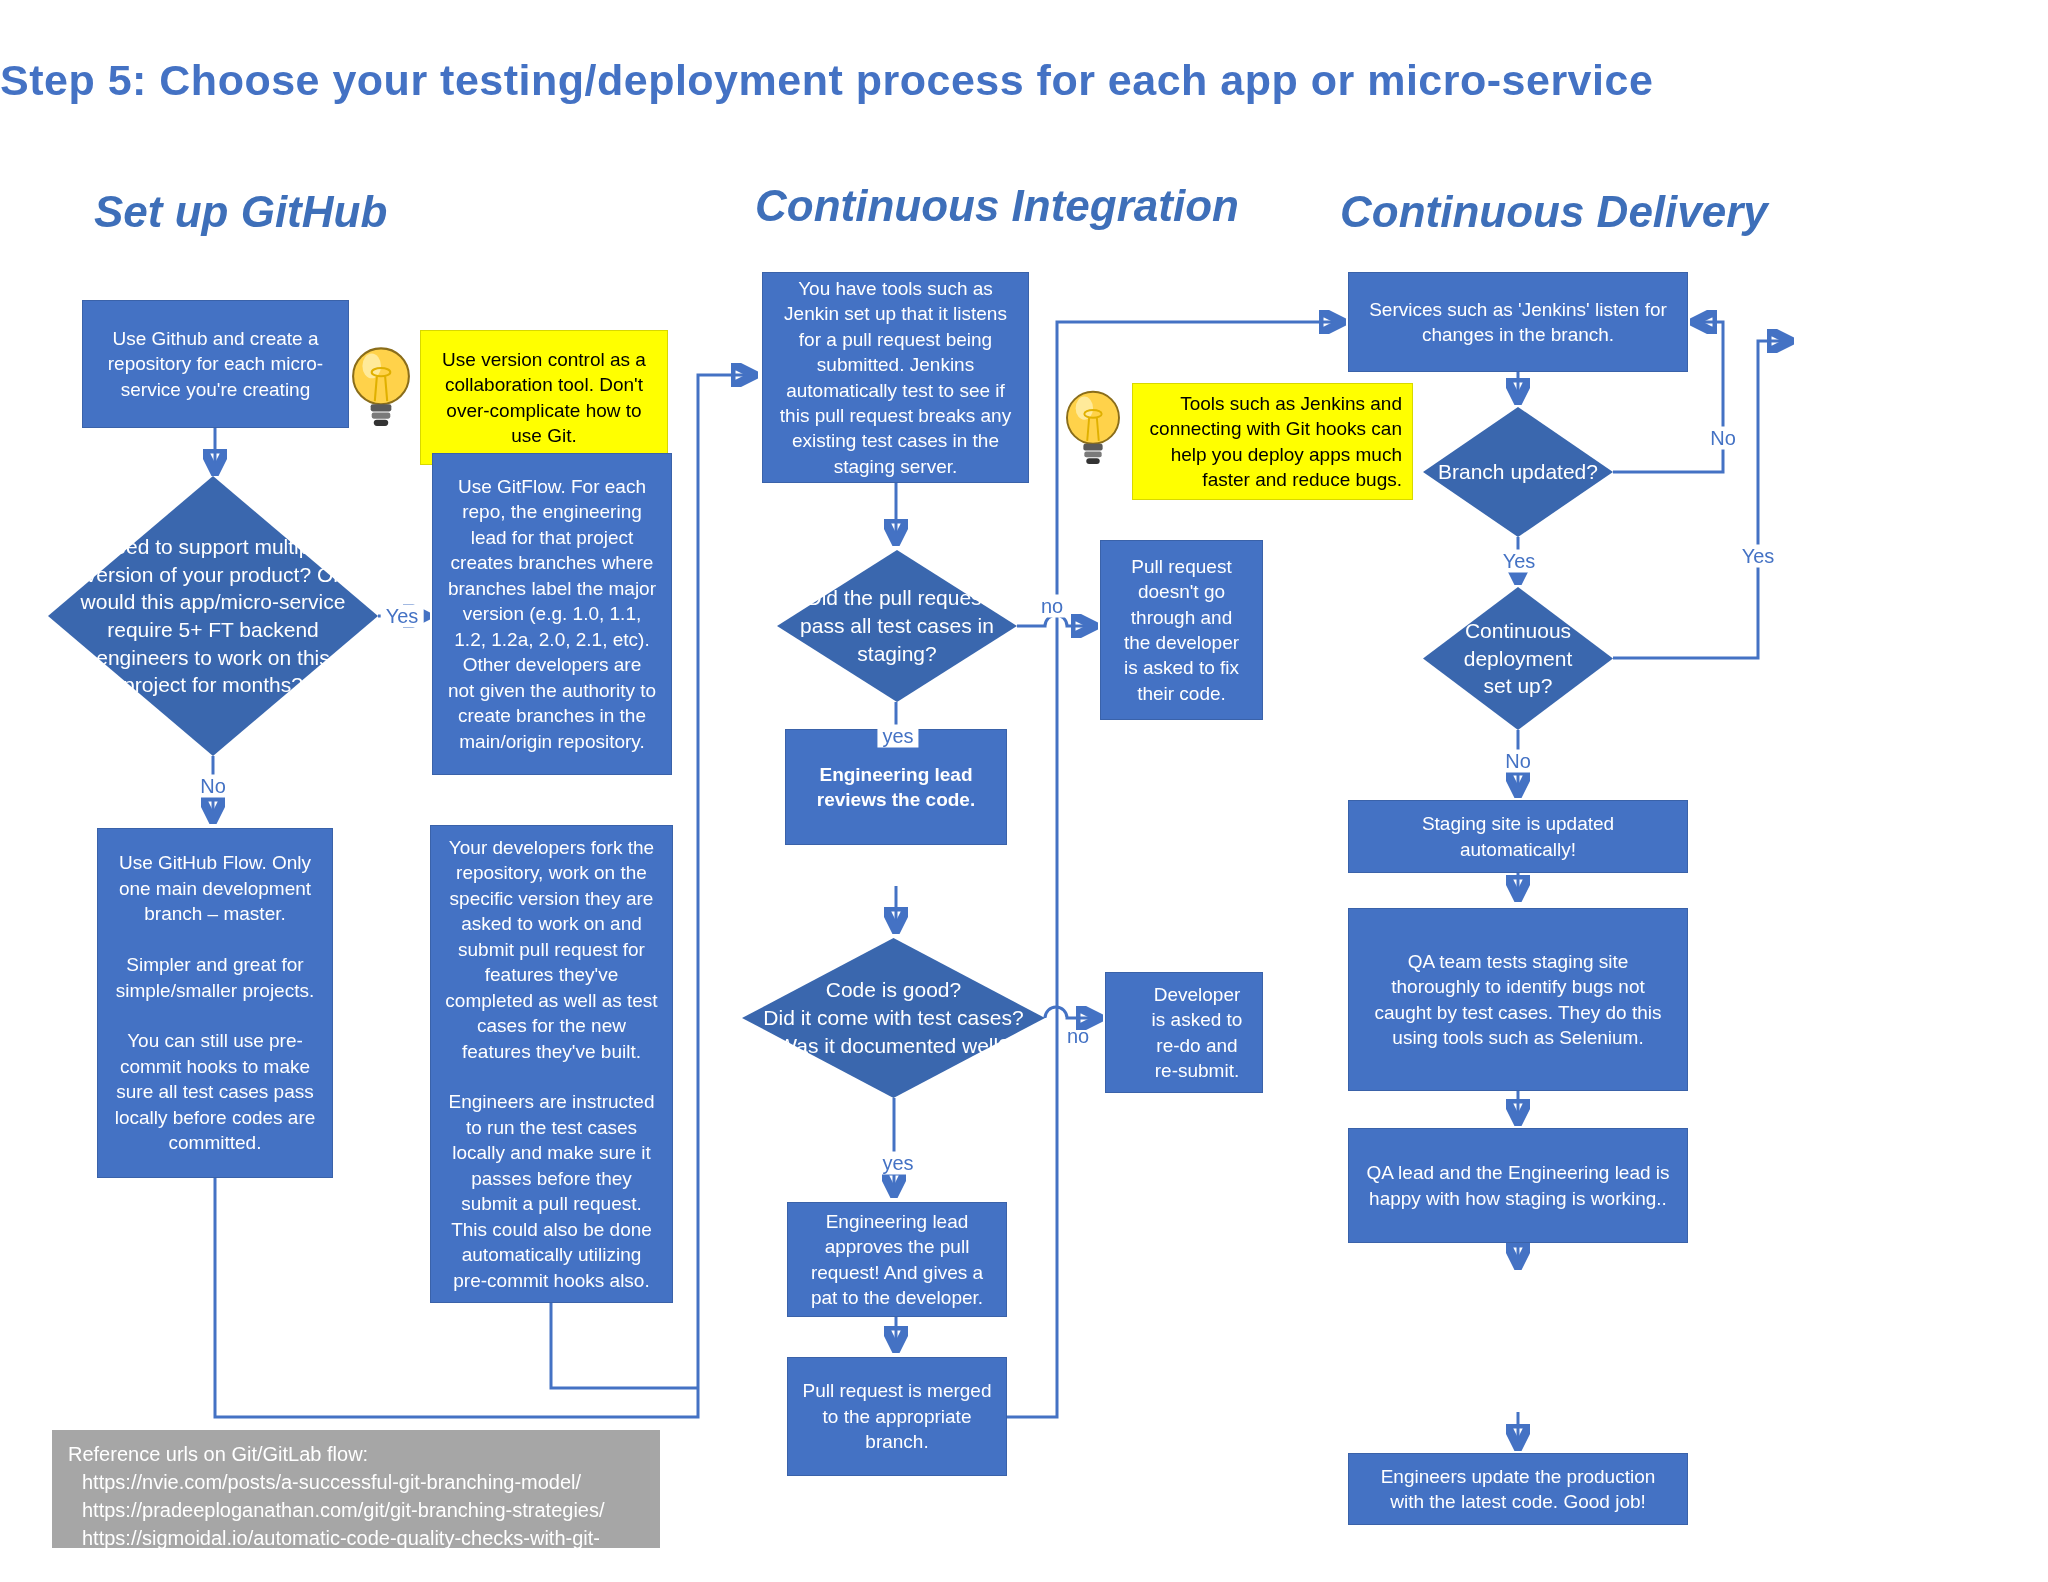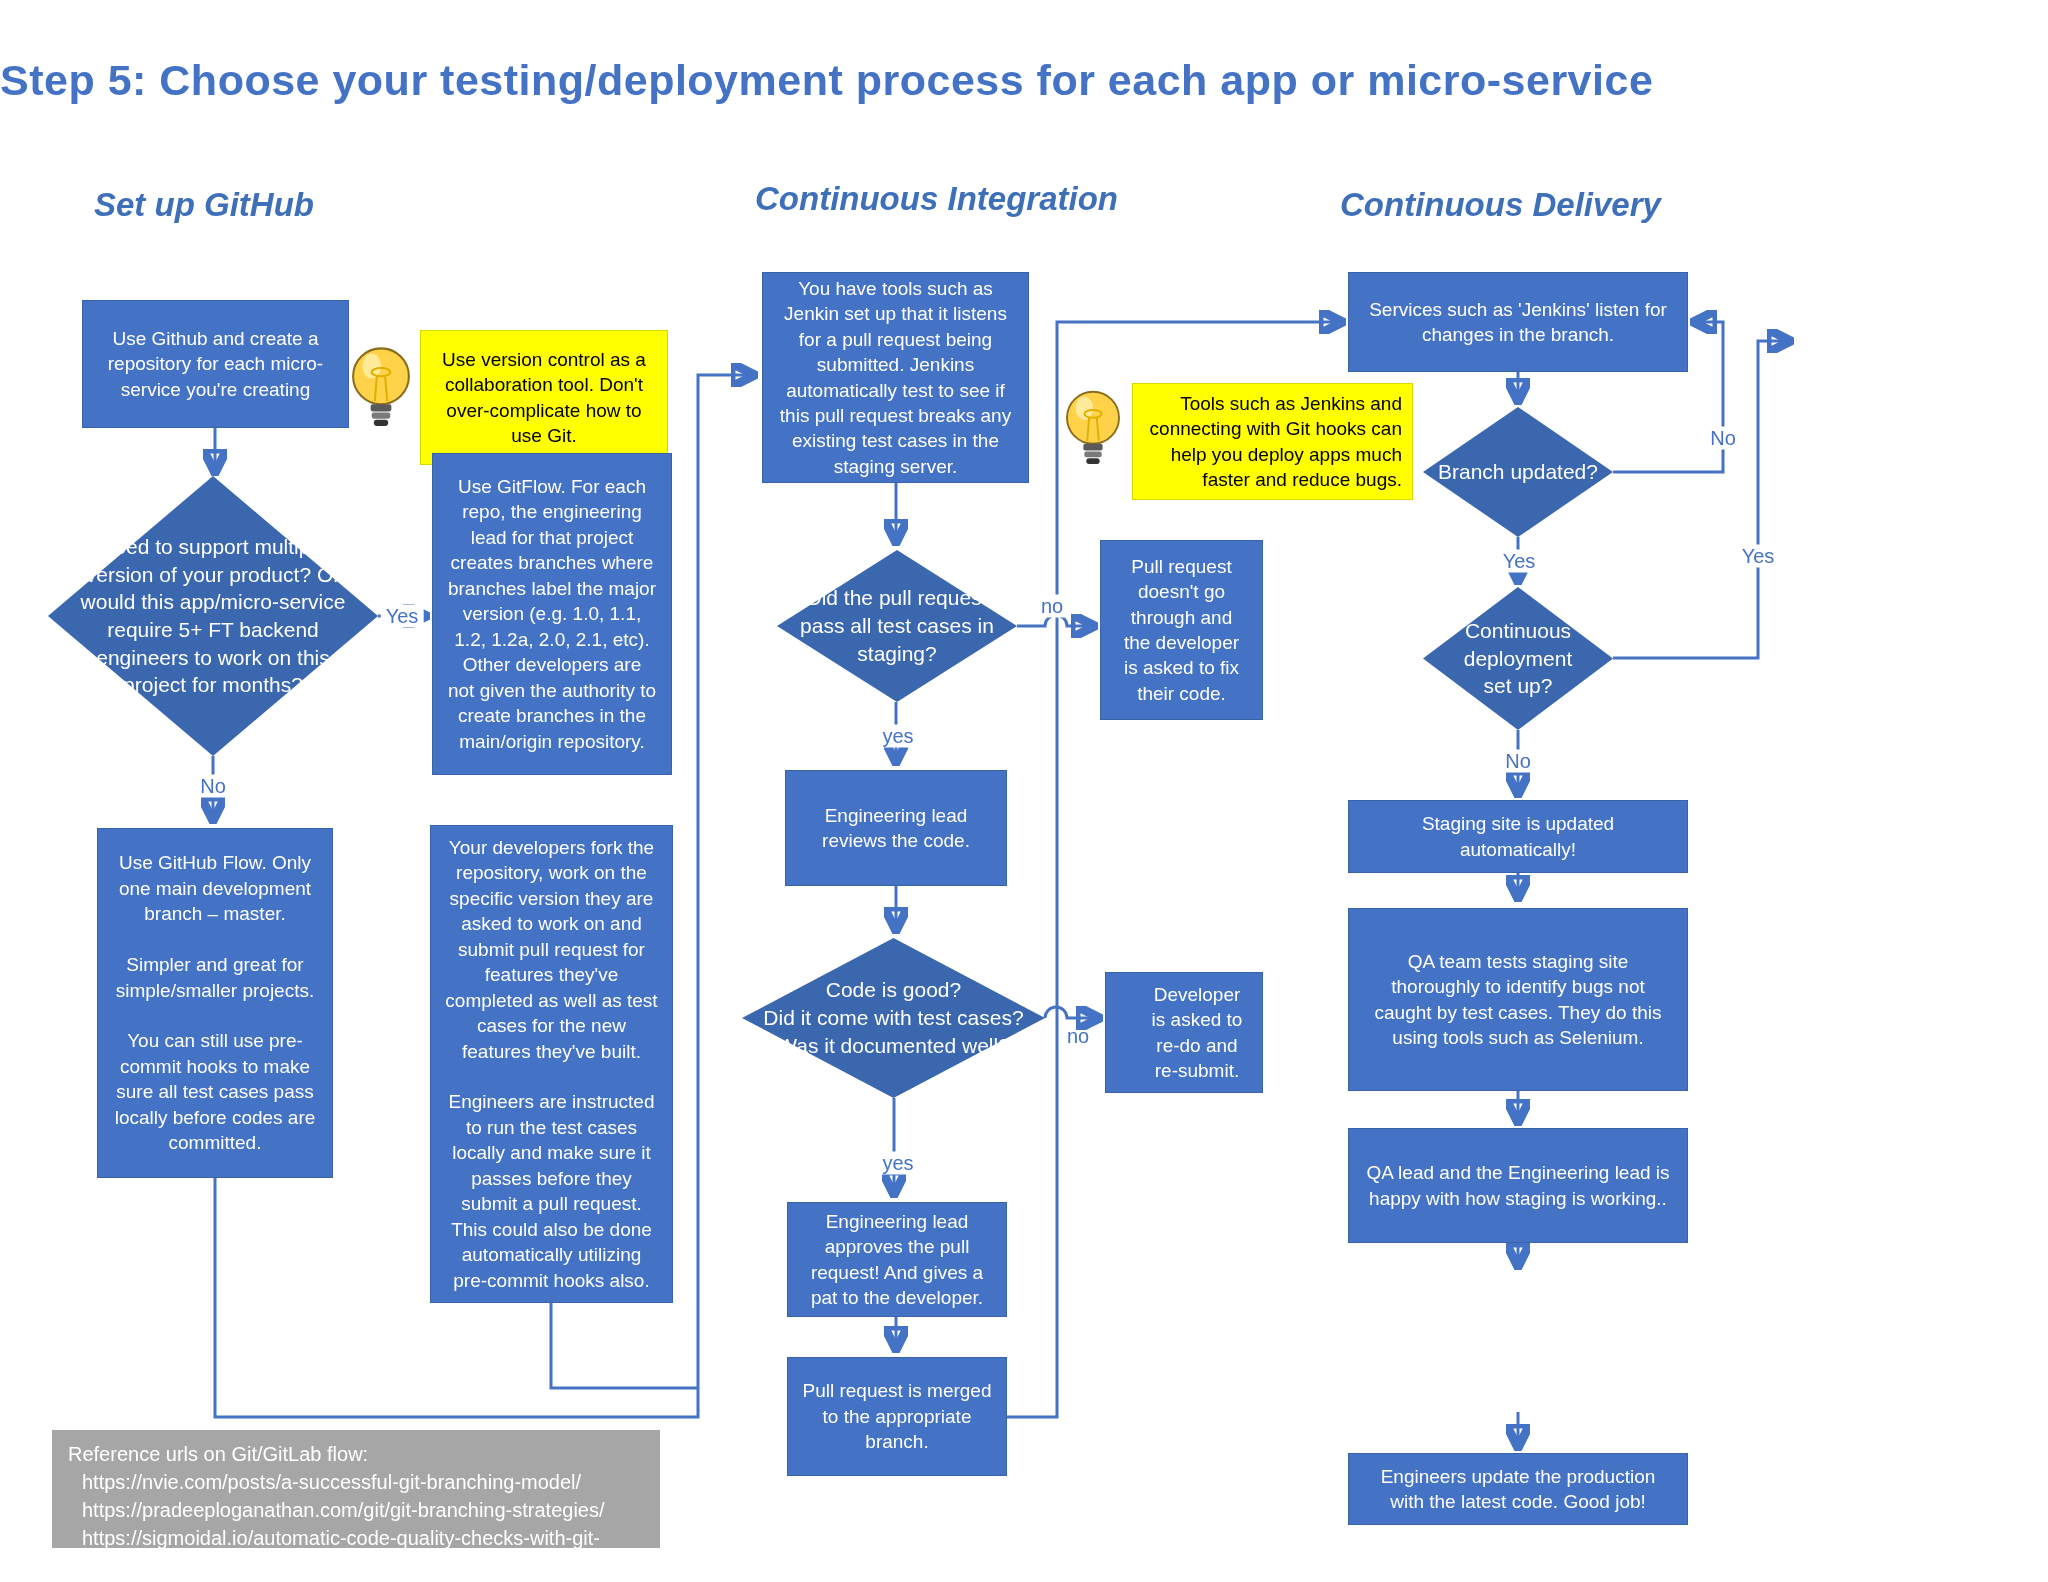--- a/index.html
+++ b/index.html
@@ -7,21 +7,21 @@
     position:relative; width:2048px; height:1582px; overflow:hidden;
     font-family:"Liberation Sans", sans-serif; background:#ffffff;
   }
   .title {
     position:absolute; top:56px; left:0; width:100%;
     color:#4472C4; font-weight:bold; font-size:43px;
     letter-spacing:0.5px;
   }
   .hdr {
     position:absolute; color:#3E6FB9; font-weight:bold; font-style:italic;
-    font-size:33px; line-height:1.18;
+    font-size:44px; line-height:1.18;
   }
   .connectors { position:absolute; left:0; top:0; }
   .connectors path { stroke:#4472C4; stroke-width:3; fill:none; }
   .node {
     position:absolute; display:flex; align-items:center; justify-content:center;
     text-align:center; color:#ffffff; font-size:19px; line-height:1.34;
     white-space:pre-line; box-sizing:border-box;
   }
   .box { background:#4472C4; padding:8px 14px; border:1px solid #3A62A9; }
   .tip { background:#FFFF00; color:#000000; border:1px solid #d8d800; padding:8px 10px; }
@@ -143,21 +143,21 @@
 
   <div class="node tip" style="left:1132px; top:383px; width:281px; height:117px;text-align:right;">Tools such as Jenkins and connecting with Git hooks can help you deploy apps much faster and reduce bugs.</div>
 
   <div class="diamond" style="left:777px; top:550px; width:240px; height:152px;">
     <div class="dshape"></div>
     <div class="dtext" style="padding:0 18px;">Did the pull request pass all test cases in staging?</div>
   </div>
 
   <div class="node box" style="left:1100px; top:540px; width:163px; height:180px;">Pull request doesn't go through and the developer is asked to fix their code.</div>
 
-  <div class="node box" style="left:785px; top:770px; width:222px; height:116px;">Engineering lead reviews the code.</div>
+  <div class="node box" style="left:785px; top:729px; width:222px; height:116px;font-weight:bold;">Engineering lead reviews the code.</div>
 
   <div class="diamond" style="left:742px; top:938px; width:303px; height:160px;">
     <div class="dshape"></div>
     <div class="dtext">Code is good?
 Did it come with test cases?
 Was it documented well?</div>
   </div>
 
   <div class="node box" style="left:1105px; top:972px; width:158px; height:121px;padding-left:40px;">Developer is asked to re-do and re-submit.</div>
 

